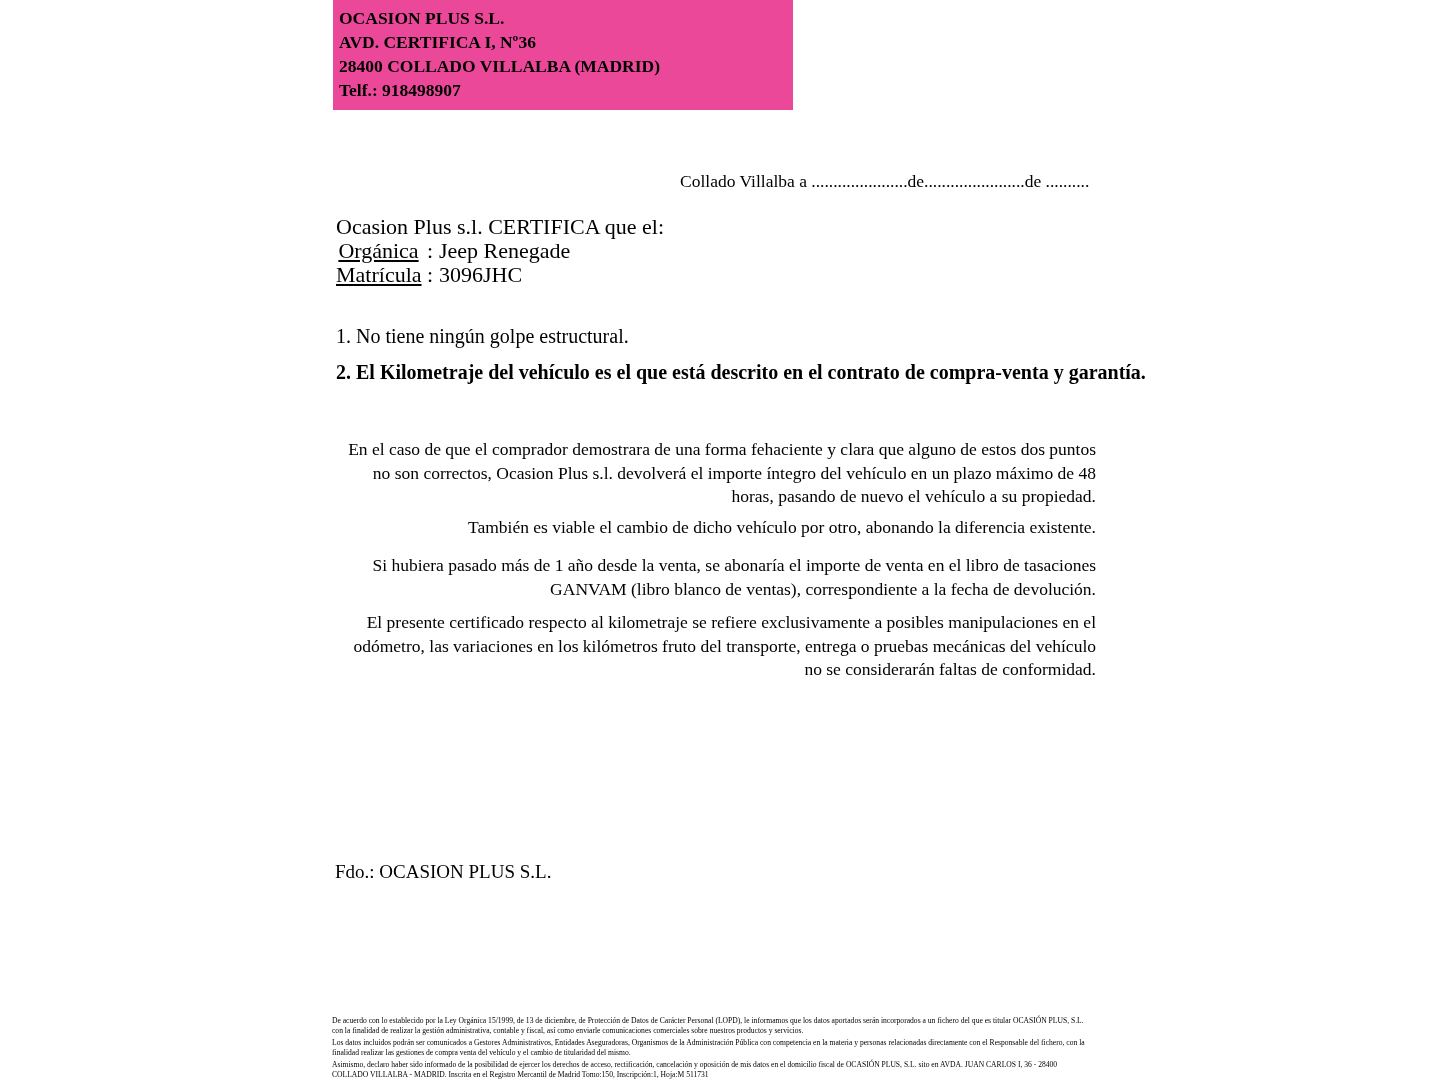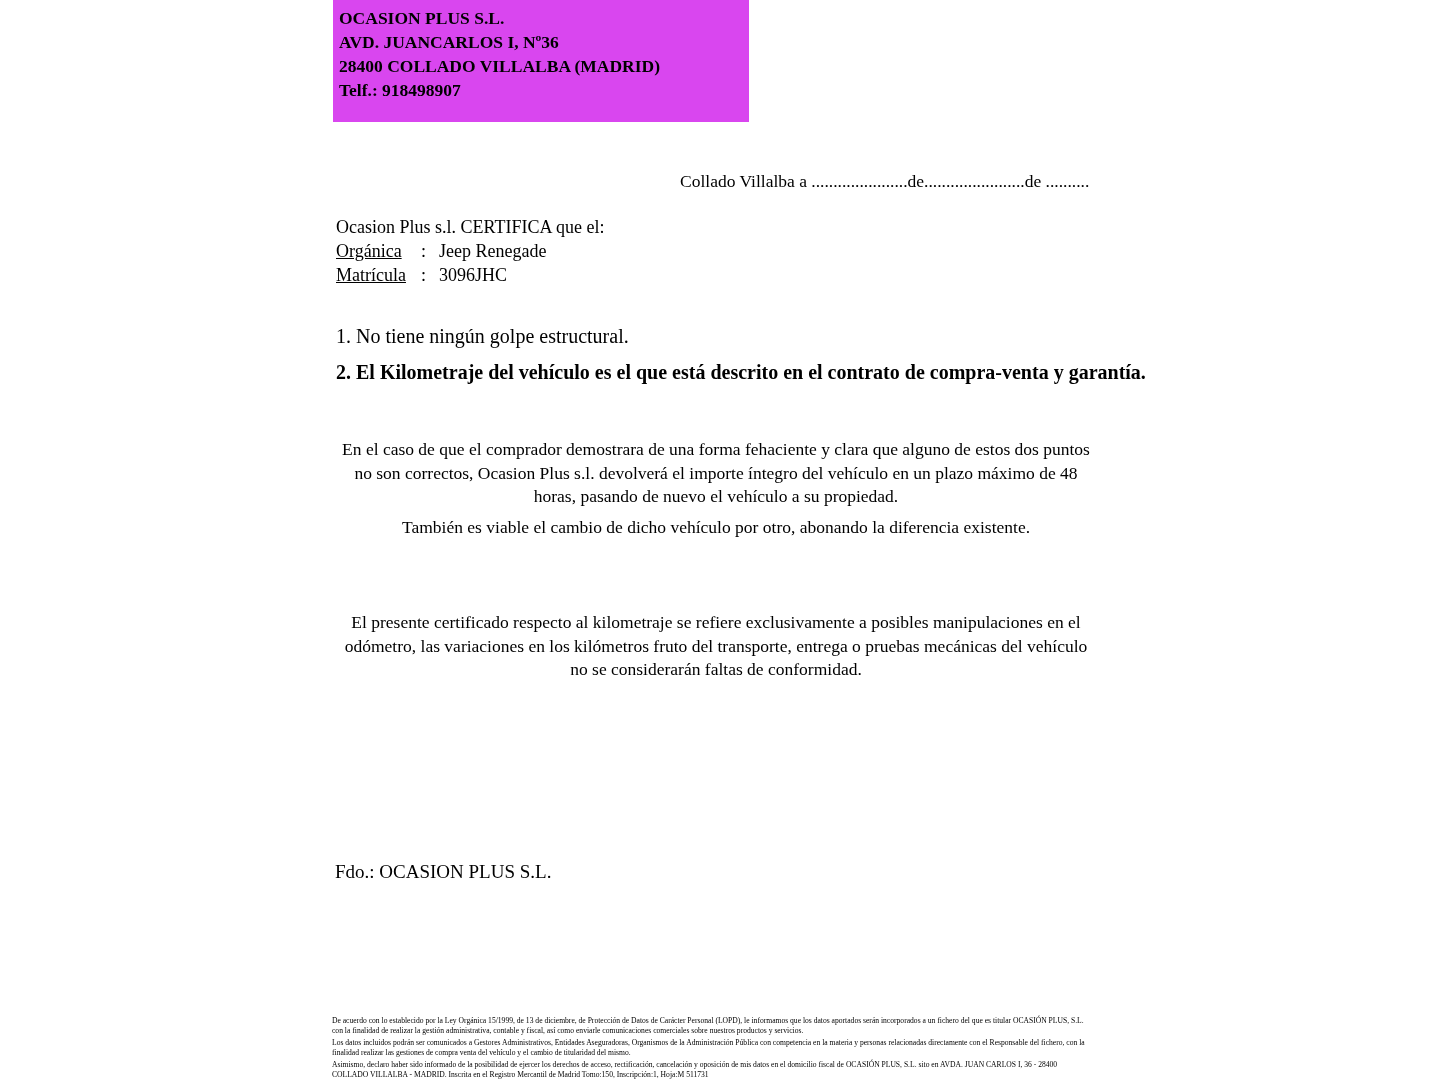--- a/index.html
+++ b/index.html
@@ -21,23 +21,23 @@
     left: 0; top: 0;
     width: 1440px;
     height: 1080px;
   }
 
   
   .company-block {
     position: absolute;
     left: 333px;
     top: 0px;
-    width: 416px;
-    background: #d946ef;
-    padding: 6px 0 20px 6px;
+    width: 460px;
+    background: #ec4899;
+    padding: 6px 0 8px 6px;
     box-sizing: border-box;
   }
   .company-line {
     font-family: "Liberation Serif", serif;
     font-weight: bold;
     font-size: 17.5px;
     line-height: 24px;
     color: #000;
     white-space: nowrap;
   }
@@ -50,22 +50,23 @@
     font-size: 17.5px;
     line-height: 22px;
     white-space: nowrap;
   }
 
   
   .certifies {
     position: absolute;
     left: 336px;
     top: 215px;
-    font-size: 18px;
+    font-size: 22px;
     line-height: 24px;
+    text-align: center;
   }
   .kv-row {
     display: flex;
     align-items: baseline;
     white-space: nowrap;
   }
   .kv-key {
     text-decoration: underline;
     width: 85px;
     display: inline-block;
@@ -86,21 +87,21 @@
   .point-1 { top: 324px; }
   .point-2 { top: 360px; font-weight: bold; }
 
   
   .para {
     position: absolute;
     left: 336px;
     width: 760px;
     font-size: 17.5px;
     line-height: 23.5px;
-    text-align: center;
+    text-align: right;
   }
   .para-1 { top: 438px; }
   .para-2 { top: 516px; }
   .para-3 { top: 554px; }
   .para-4 { top: 611px; }
 
   
   .signature {
     position: absolute;
     left: 335px;
@@ -124,21 +125,21 @@
     margin: 0 16px 3px 0;
   }
 </style>
 </head>
 <body>
 
 <div class="page">
 
   <div class="company-block">
     <div class="company-line">OCASION PLUS S.L.</div>
-    <div class="company-line">AVD. JUANCARLOS I, Nº36</div>
+    <div class="company-line">AVD. CERTIFICA I, Nº36</div>
     <div class="company-line">28400 COLLADO VILLALBA (MADRID)</div>
     <div class="company-line">Telf.: 918498907</div>
   </div>
 
   <div class="date-line">Collado Villalba a ......................de.......................de ..........</div>
 
   <div class="certifies">
     <div>Ocasion Plus s.l. CERTIFICA que el:</div>
     <div class="kv-row">
       <span class="kv-key">Orgánica</span>
@@ -150,20 +151,21 @@
       <span class="kv-sep">:</span>
       <span>3096JHC</span>
     </div>
   </div>
 
   <div class="point point-1">1. No tiene ningún golpe estructural.</div>
   <div class="point point-2">2. El Kilometraje del vehículo es el que está descrito en el contrato de compra-venta y garantía.</div>
 
   <div class="para para-1">En el caso de que el comprador demostrara de una forma fehaciente y clara que alguno de estos dos puntos no son correctos, Ocasion Plus s.l. devolverá el importe íntegro del vehículo en un plazo máximo de 48 horas, pasando de nuevo el vehículo a su propiedad.</div>
   <div class="para para-2">También es viable el cambio de dicho vehículo por otro, abonando la diferencia existente.</div>
+  <div class="para para-3">Si hubiera pasado más de 1 año desde la venta, se abonaría el importe de venta en el libro de tasaciones GANVAM (libro blanco de ventas), correspondiente a la fecha de devolución.</div>
   <div class="para para-4">El presente certificado respecto al kilometraje se refiere exclusivamente a posibles manipulaciones en el odómetro, las variaciones en los kilómetros fruto del transporte, entrega o pruebas mecánicas del vehículo no se considerarán faltas de conformidad.</div>
 
   <div class="signature">Fdo.: OCASION PLUS S.L.</div>
 
   <div class="legal">
     <p>De acuerdo con lo establecido por la Ley Orgánica 15/1999, de 13 de diciembre, de Protección de Datos de Carácter Personal (LOPD), le informamos que los datos aportados serán incorporados a un fichero del que es titular OCASIÓN PLUS, S.L. con la finalidad de realizar la gestión administrativa, contable y fiscal, así como enviarle comunicaciones comerciales sobre nuestros productos y servicios.</p>
     <p>Los datos incluidos podrán ser comunicados a Gestores Administrativos, Entidades Aseguradoras, Organismos de la Administración Pública con competencia en la materia y personas relacionadas directamente con el Responsable del fichero, con la finalidad realizar las gestiones de compra venta del vehículo y el cambio de titularidad del mismo.</p>
     <p>Asimismo, declaro haber sido informado de la posibilidad de ejercer los derechos de acceso, rectificación, cancelación y oposición de mis datos en el domicilio fiscal de OCASIÓN PLUS, S.L. sito en AVDA. JUAN CARLOS I, 36 - 28400 COLLADO VILLALBA - MADRID. Inscrita en el Registro Mercantil de Madrid Tomo:150, Inscripción:1, Hoja:M 511731</p>
   </div>
 

